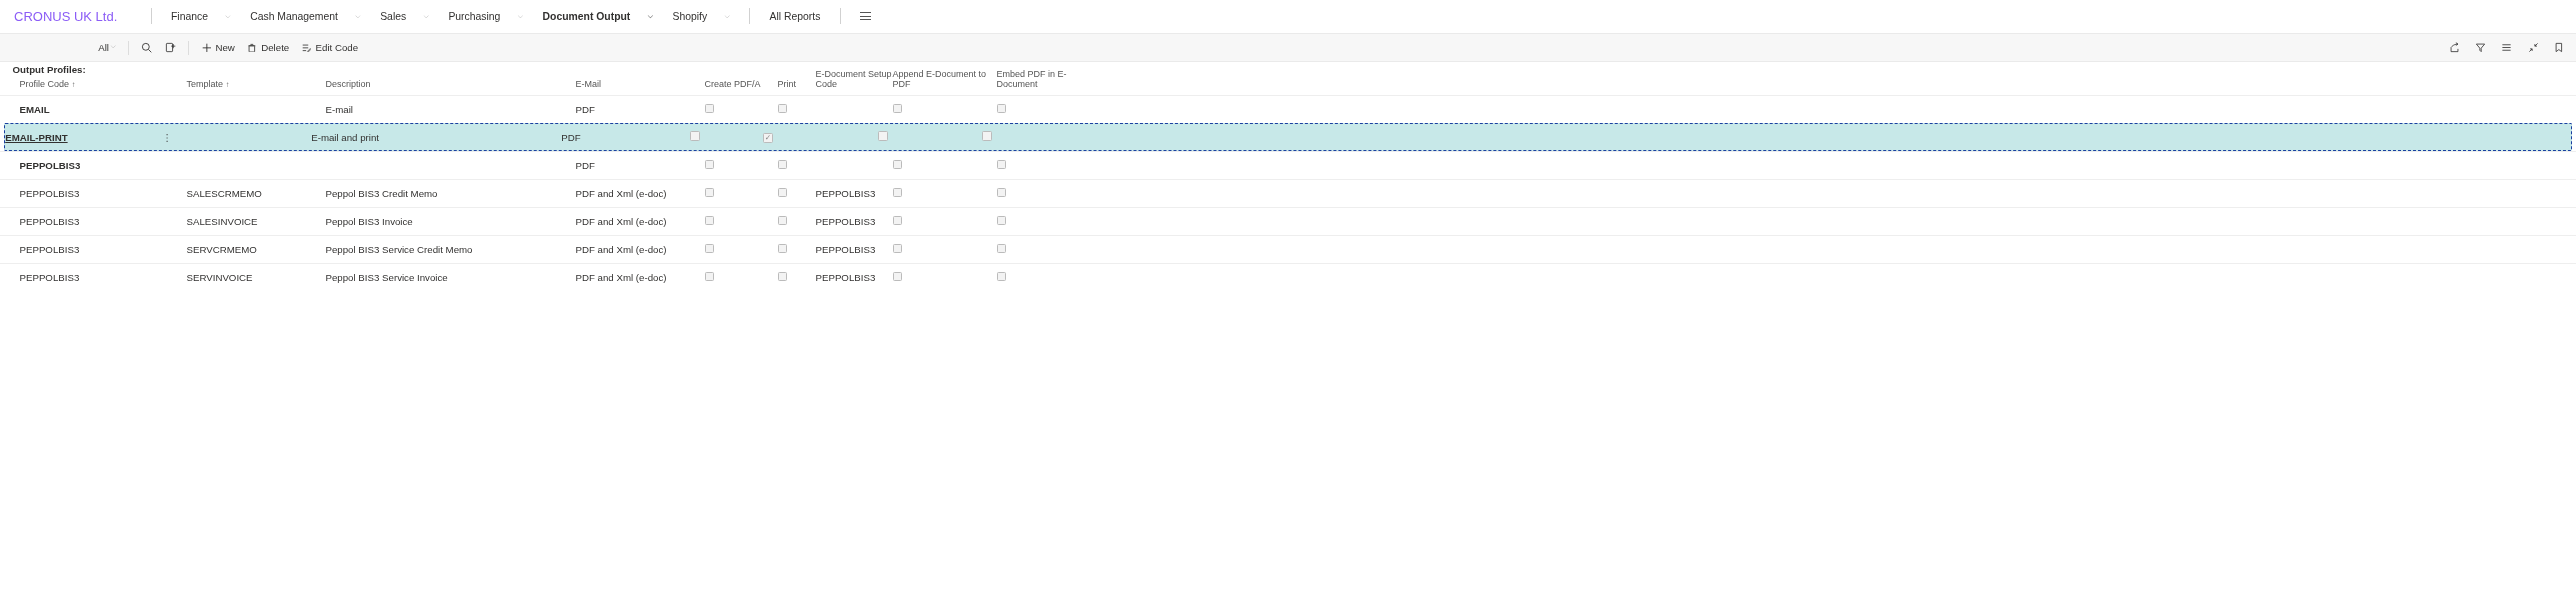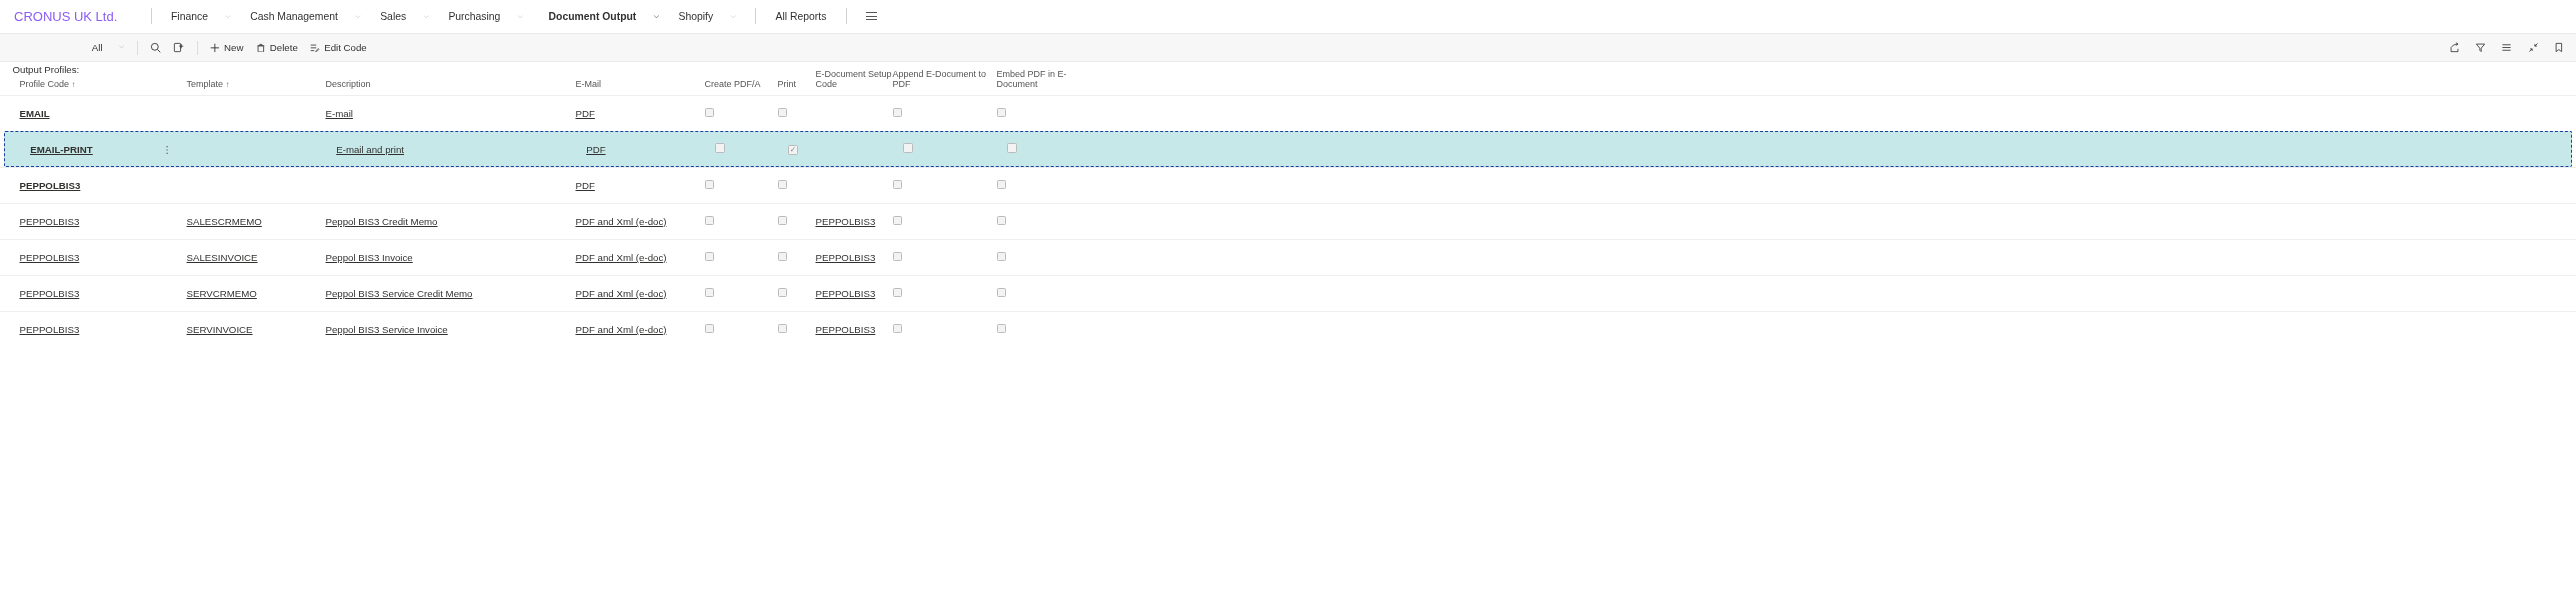--- a/index.html
+++ b/index.html
@@ -29,39 +29,39 @@
     background: #d1d1d1;
   }
   .nav-item {
     display: inline-flex;
     align-items: center;
     gap: 16px;
     color: #323130;
     cursor: pointer;
     font-size: 10.4px;
   }
-  .nav-item.active { font-weight: 600; margin-left: 6px; }
+  .nav-item.active { font-weight: 600; }
   .chev { font-size: 7px; color: #777; margin-left: 1.4px; }
   .ham { display:inline-flex; flex-direction:column; gap:2.1px; cursor:pointer; }
   .ham span { display:block; width:11px; height:1px; background:#555; }
 
   .action-bar {
     display: flex;
     align-items: center;
     padding: 4.2px 12.5px;
     gap: 12.5px;
     background: #f7f7f7;
     border-top: 0.7px solid #eaeaea;
     border-bottom: 0.7px solid #eaeaea;
     height: 29px;
   }
   .action-bar .left { display:flex; align-items:center; gap:12.5px; flex:1; }
   .action-bar .right { display:flex; align-items:center; gap:15.3px; }
-  .label-bold { font-weight:400;margin-top:44px; }
-  .pill { display:inline-flex; align-items:flex-start; gap:15px; cursor:pointer; }
+  .label-bold { font-weight:700;margin-top:44px; }
+  .pill { display:inline-flex; align-items:flex-start; gap:0; cursor:pointer; }
   .vsep2 { width:0.7px; height:14px; background:#ddd; }
   .icon-btn { display:inline-flex; align-items:center; gap:4.2px; cursor:pointer; color:#323130;text-align:center; }
   .icon-btn svg { stroke:#323130; }
 
   .grid {
     width: 100%;
   }
   .grid-header, .grid-row {
     display: grid;
     grid-template-columns: 167px 139px 250px 129px 73px 38px 77px 104px 104px;
@@ -71,33 +71,32 @@
   .grid-header {
     height: 33px;
     color: #555;
     font-size: 9px;
     align-items: end;
     padding-bottom: 5.6px;
   }
   .grid-header .hcell { display:flex; align-items:flex-end; gap:2.8px; line-height:1.15; }
   .grid-header .hcell.multi { white-space: normal; }
   .grid-row {
-    height: 36px;
+    height: 28px;
     border-top: 0.7px solid #eee;
     font-size: 9.7px;
     position: relative;
-    text-decoration: underline;
   }
   .grid-row.bold .c-code { font-weight: 700; }
   .grid-row.selected {
     background: #c7e8e8;
     border: 1.4px dashed #1a3fa0;
     border-radius: 1.4px;
     margin: 0 4.2px;
-    padding-left: 25px;
+    padding-left: 0;
   }
   .grid-row.selected .c-code { font-weight:700; text-decoration: underline; }
   .row-menu {
     position:absolute;
     left: 157px;
     top: 50%;
     transform: translateY(-50%);
     cursor:pointer;
     color:#444;
     letter-spacing: 0.7px;

